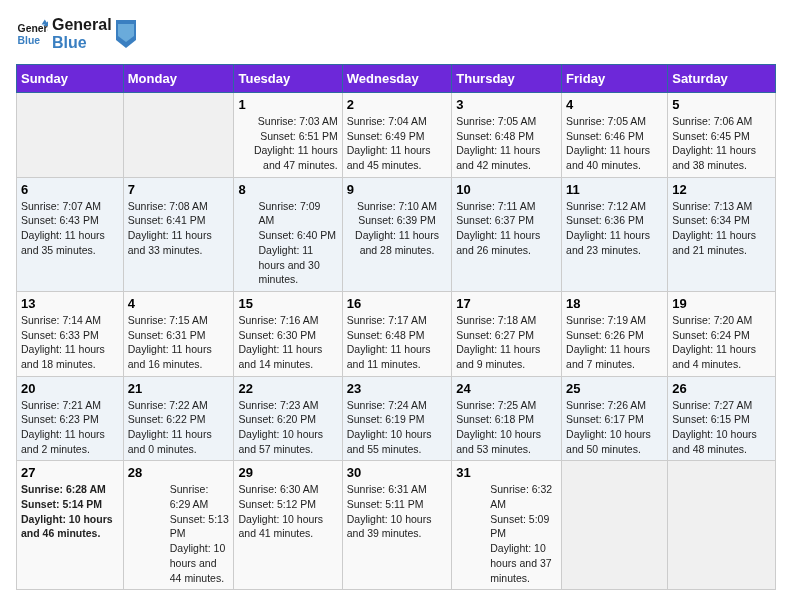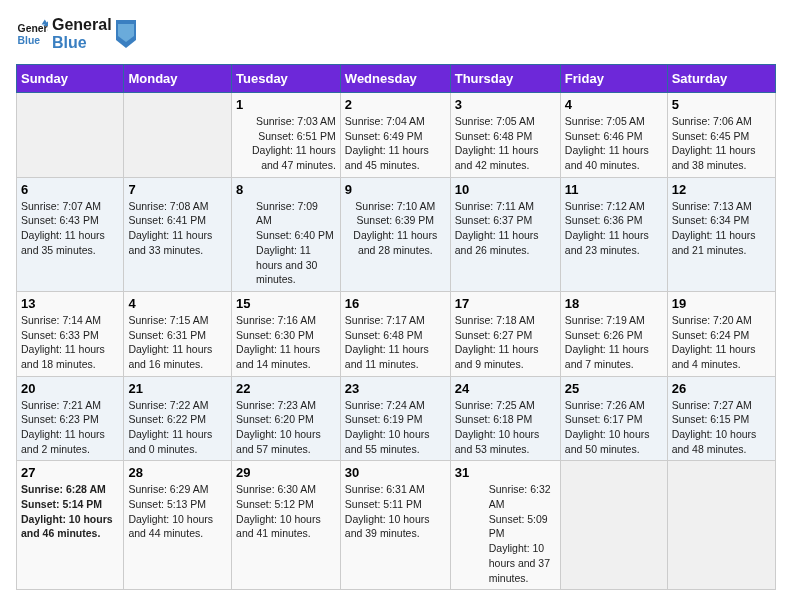--- a/index.html
+++ b/index.html
@@ -282,21 +282,21 @@
       </tr>
       <tr>
         <td>
           <span class="day-num">27</span>
           <div class="day-info" style="white-space: pre-line; font-weight: bold;">Sunrise: 6:28 AM
 Sunset: 5:14 PM
 Daylight: 10 hours and 46 minutes.</div>
         </td>
         <td>
           <span class="day-num">28</span>
-          <div class="day-info" style="white-space: pre-line;">Sunrise: 6:29 AM
+          <div class="day-info" style="white-space: pre-line; margin-left: 42px;">Sunrise: 6:29 AM
 Sunset: 5:13 PM
 Daylight: 10 hours and 44 minutes.</div>
         </td>
         <td>
           <span class="day-num">29</span>
           <div class="day-info" style="white-space: pre-line;">Sunrise: 6:30 AM
 Sunset: 5:12 PM
 Daylight: 10 hours and 41 minutes.</div>
         </td>
         <td>

